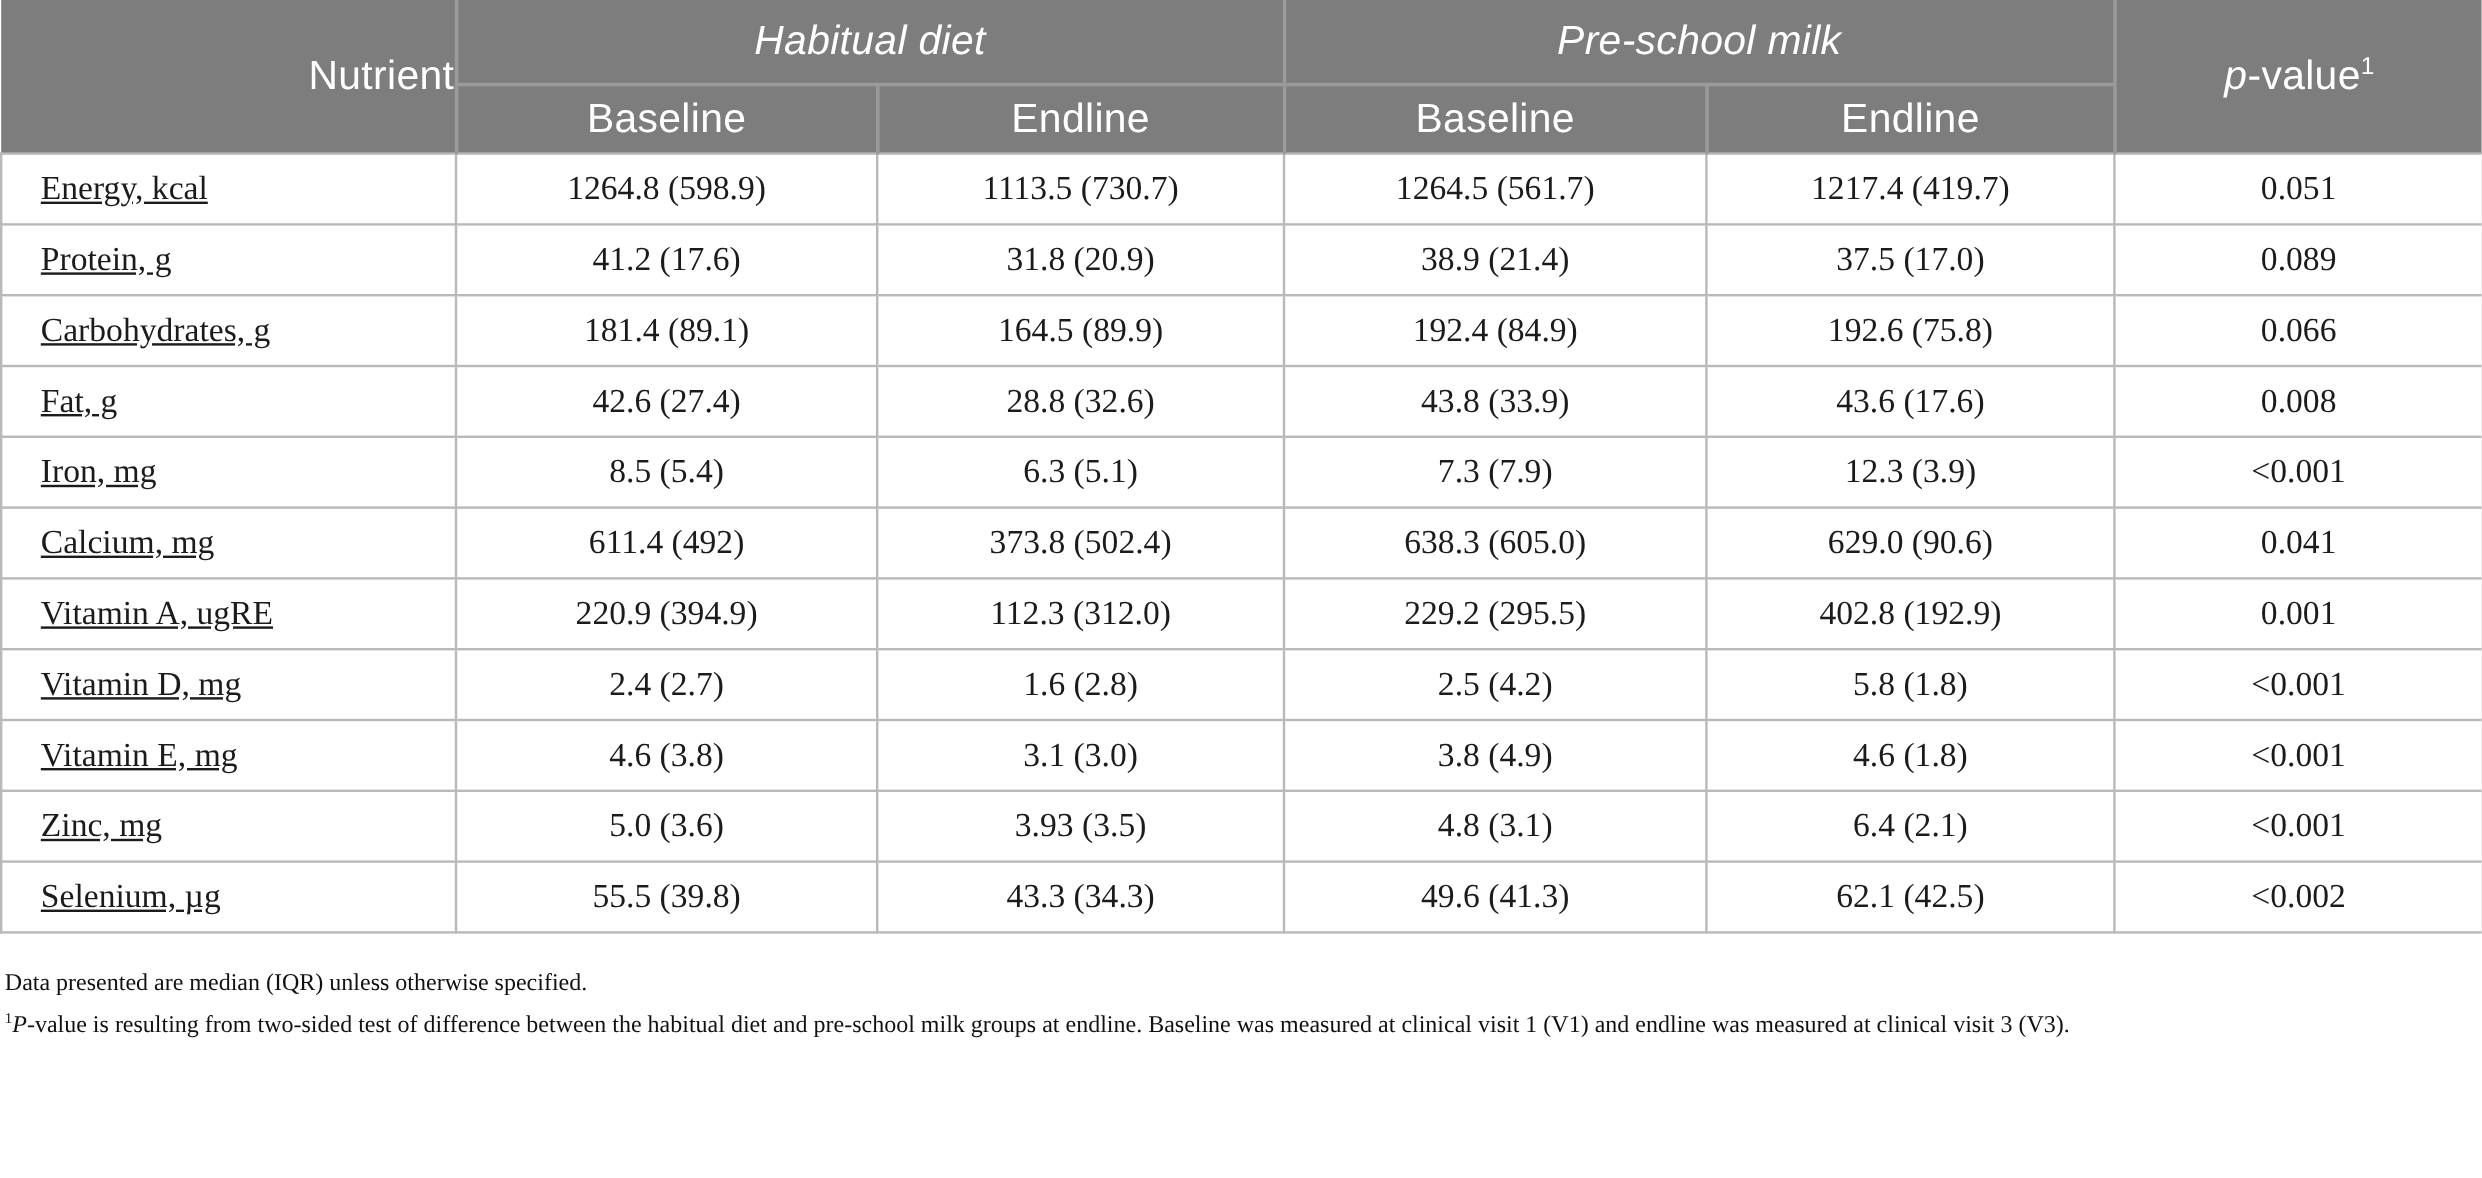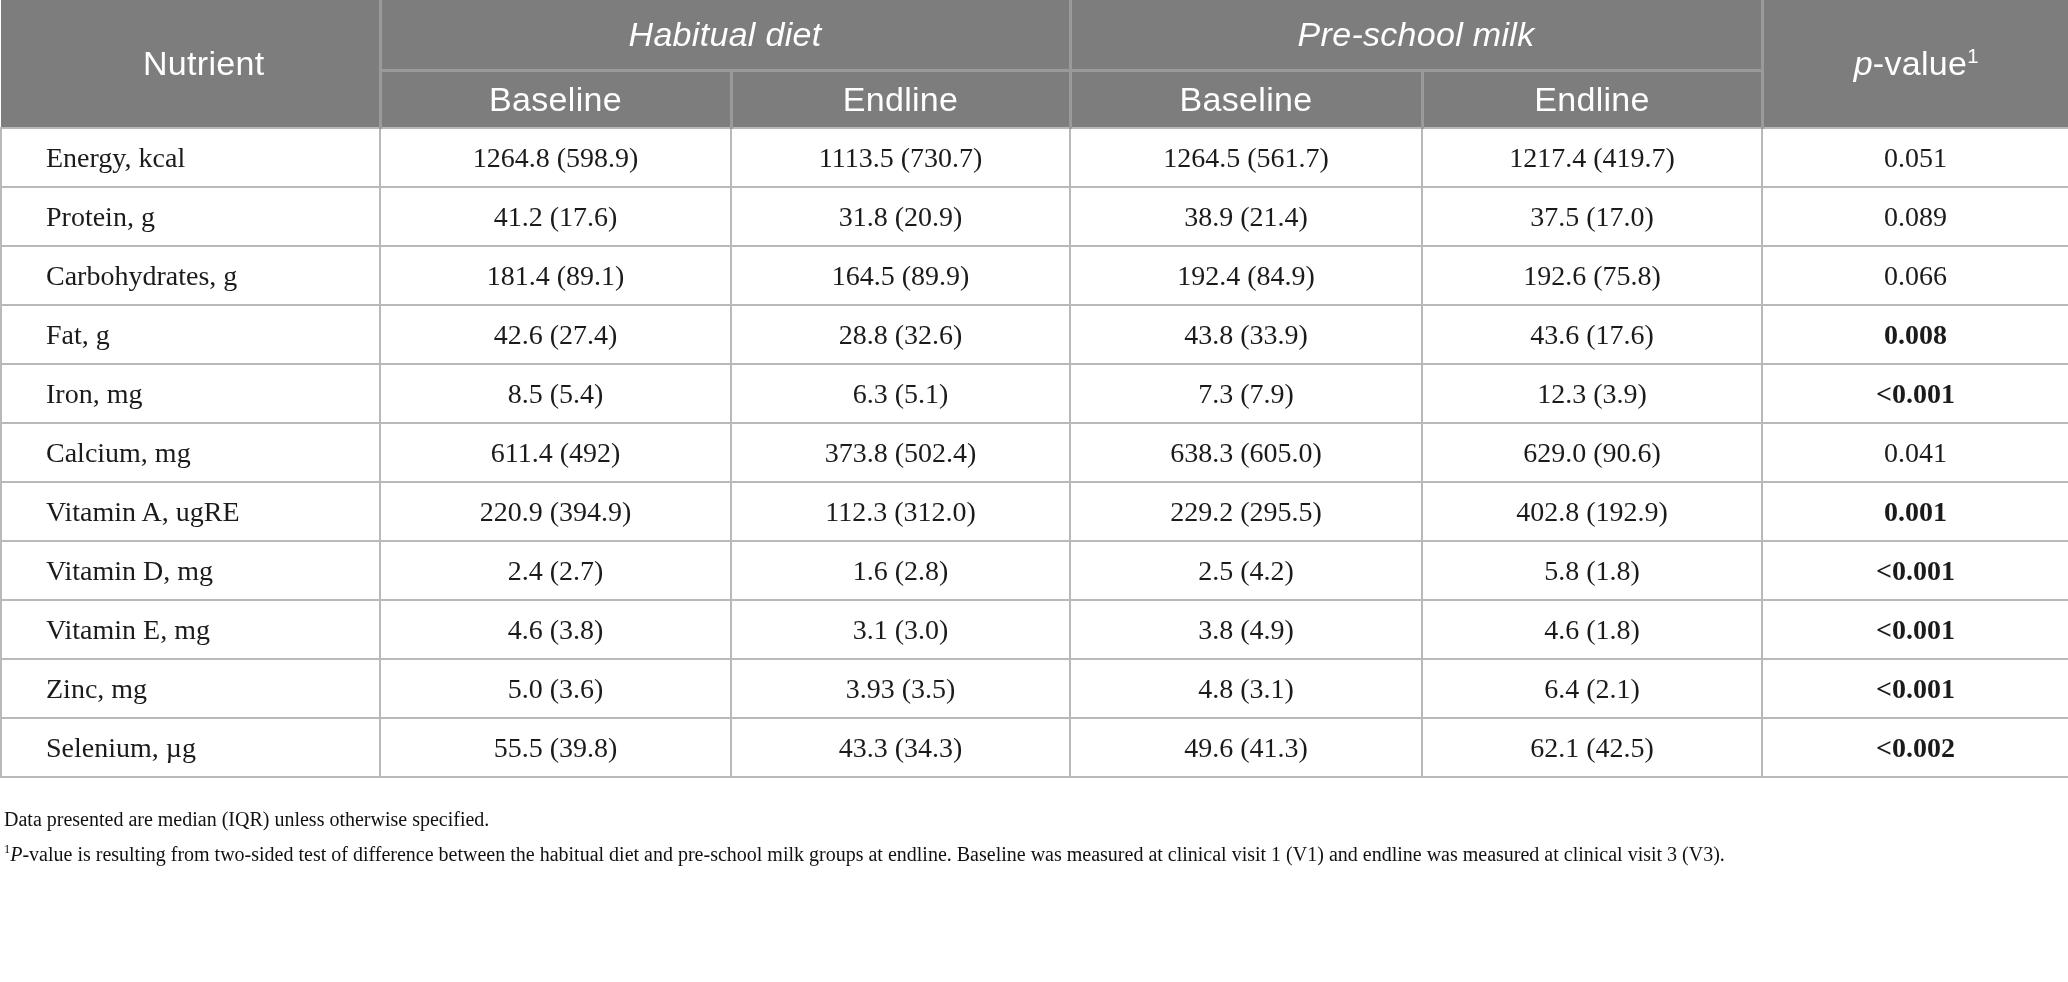--- a/index.html
+++ b/index.html
@@ -19,40 +19,40 @@
     background: #7d7d7d;
     color: #ffffff;
     font-family: "Liberation Sans", sans-serif;
     font-weight: 400;
     font-size: 34px;
     letter-spacing: 0.3px;
     padding: 0;
   }
   tr.hrow1 th { height: 70px; }
   tr.hrow2 th { height: 58px; }
-  th.th-nutrient { text-align: center; padding-left: 28px; }
+  th.th-nutrient { text-align: right; padding-left: 28px; }
   th.th-group, th.th-sub, th.th-pvalue { text-align: center; }
   th.vline { border-left: 3px solid #9a9a9a; }
   th.th-group { border-bottom: 3px solid #9a9a9a; font-style: italic; }
   th sup { font-size: 0.6em; vertical-align: super; line-height: 0; }
   .p-ital { font-style: italic; }
 
   
   tbody td {
     border: 2px solid #b9b9b9;
     font-family: "Liberation Serif", serif;
     font-size: 28px;
     color: #1b1b1b;
     text-align: center;
     height: 59px;
     padding: 0 10px;
     background: #ffffff;
   }
-  td.c-nutrient { text-align: left; padding-left: 44px; }
-  td.bold { font-weight: 700; }
+  td.c-nutrient { text-align: left; padding-left: 32px; text-decoration: underline; }
+  td.bold { font-weight: 400; }
 
   
   .footnotes {
     margin: 24px 0 0 4px;
     font-family: "Liberation Serif", serif;
     font-size: 20px;
     line-height: 35px;
     color: #111111;
     width: 2060px;
   }

